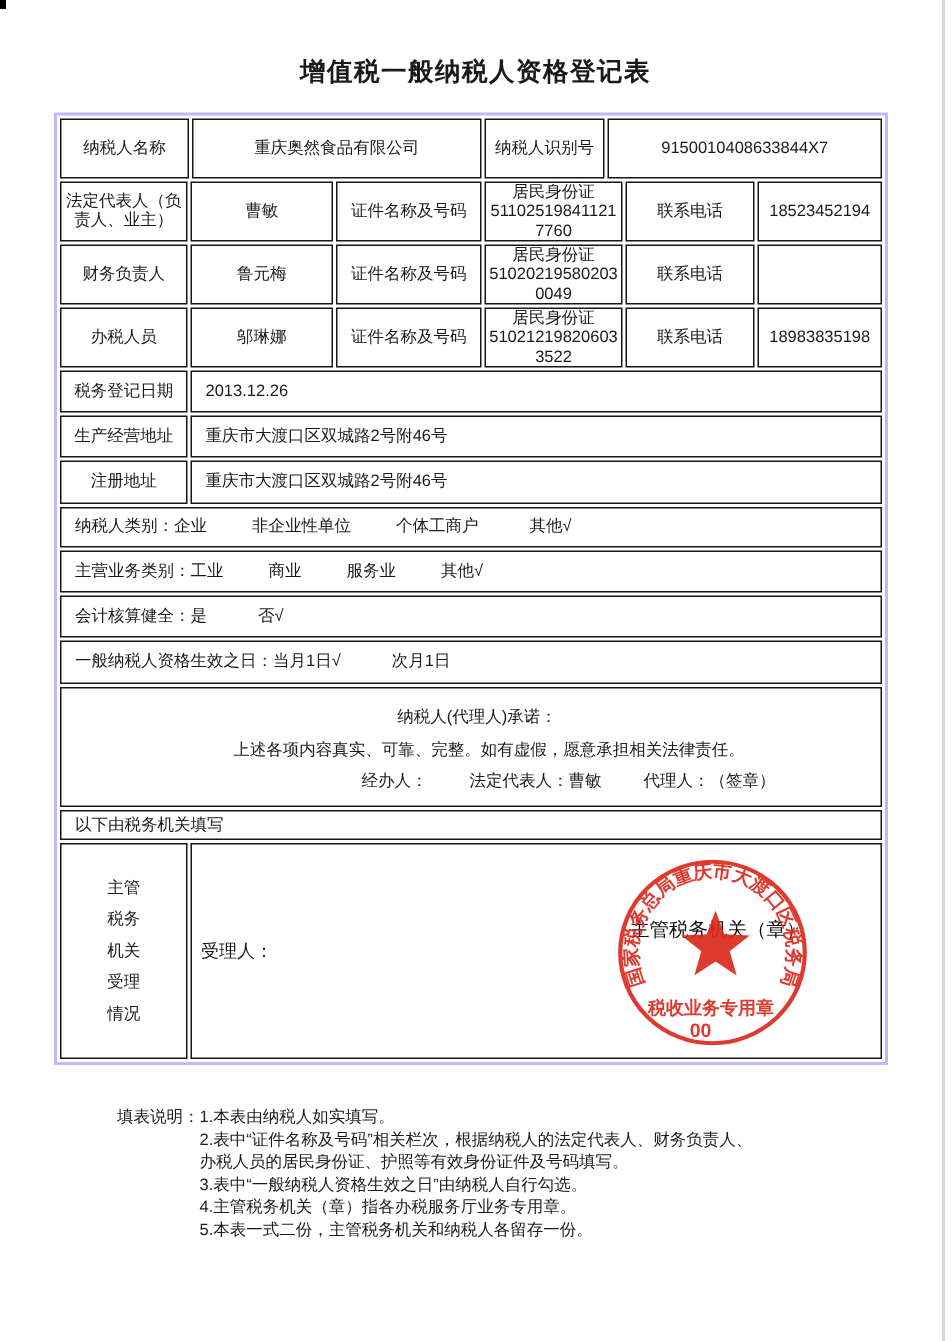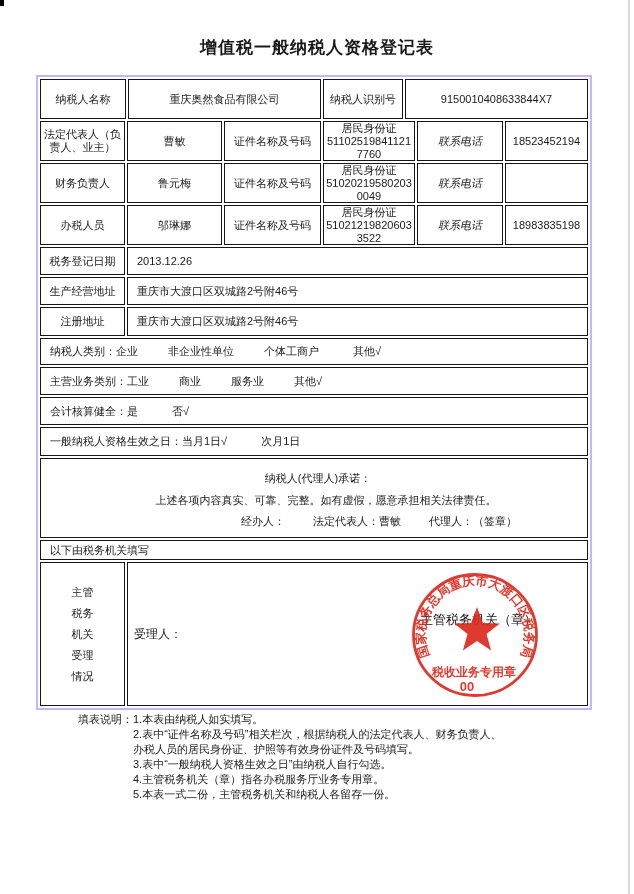--- a/index.html
+++ b/index.html
@@ -17,37 +17,37 @@
         font-size:11px;line-height:13px;padding:1px 2px;}
   .cell.left{justify-content:flex-start;text-align:right;padding-left:9px;}
   .grow{flex:1 1 auto;}
   .w86{flex:0 0 86px;width:86px;}
   .w193{flex:0 0 193px;width:193px;}
   .w80{flex:0 0 80px;width:80px;}
   .w85{flex:0 0 85px;width:85px;}
   .w95{flex:0 0 95px;width:95px;}
   .w97{flex:0 0 97px;width:97px;}
   .w92{flex:0 0 92px;width:92px;}
-  .wtel{flex:0 0 86px;width:86px;font-style:italic;}
+  .wtel{flex:0 0 86px;width:86px;}
   .h40{height:40px;}.h28{height:28px;}.h29{height:29px;}.h27{height:27px;}
   .h80{height:80px;}.h20{height:20px;}.h144{height:144px;border-radius:28px;}
   .idcell{flex-direction:column;justify-content:center;}
   .idnum{word-break:break-all;display:block;width:100%;}
   .opt{margin-left:30px;}
   .opt-wide{margin-left:34px;}
   .promise-cell{flex-direction:column;align-items:stretch;justify-content:flex-start;
                 text-align:center;padding:13px 0 0 0;}
   .promise-l1{padding-left:8px;}
   .promise-l2{padding-left:24px;margin-top:9px;}
   .promise-l3{display:flex;justify-content:flex-end;gap:28px;padding-right:70px;margin-top:8px;}
   .side-cell{flex-direction:column;line-height:21px;}
   .accept-cell{justify-content:flex-start;text-align:left;padding-left:6px;font-size:12px;}
   .stamp-caption{position:absolute;left:420px;top:611px;font-size:13px;color:#111;z-index:2;}
   .stamp{position:absolute;left:410px;top:572px;width:130px;height:126px;z-index:3;opacity:.92;}
-  .notes{position:absolute;left:78px;top:712px;display:flex;font-size:11px;line-height:15px;}
+  .notes{position:absolute;left:78px;top:738px;display:flex;font-size:11px;line-height:15px;}
   .notes-label{flex:0 0 auto;}
   .notes-lines div{white-space:nowrap;}
 </style>
 </head>
 <body>
 
 <div class="page">
   <div class="corner-mark"></div>
   <div class="edge-line"></div>
 

